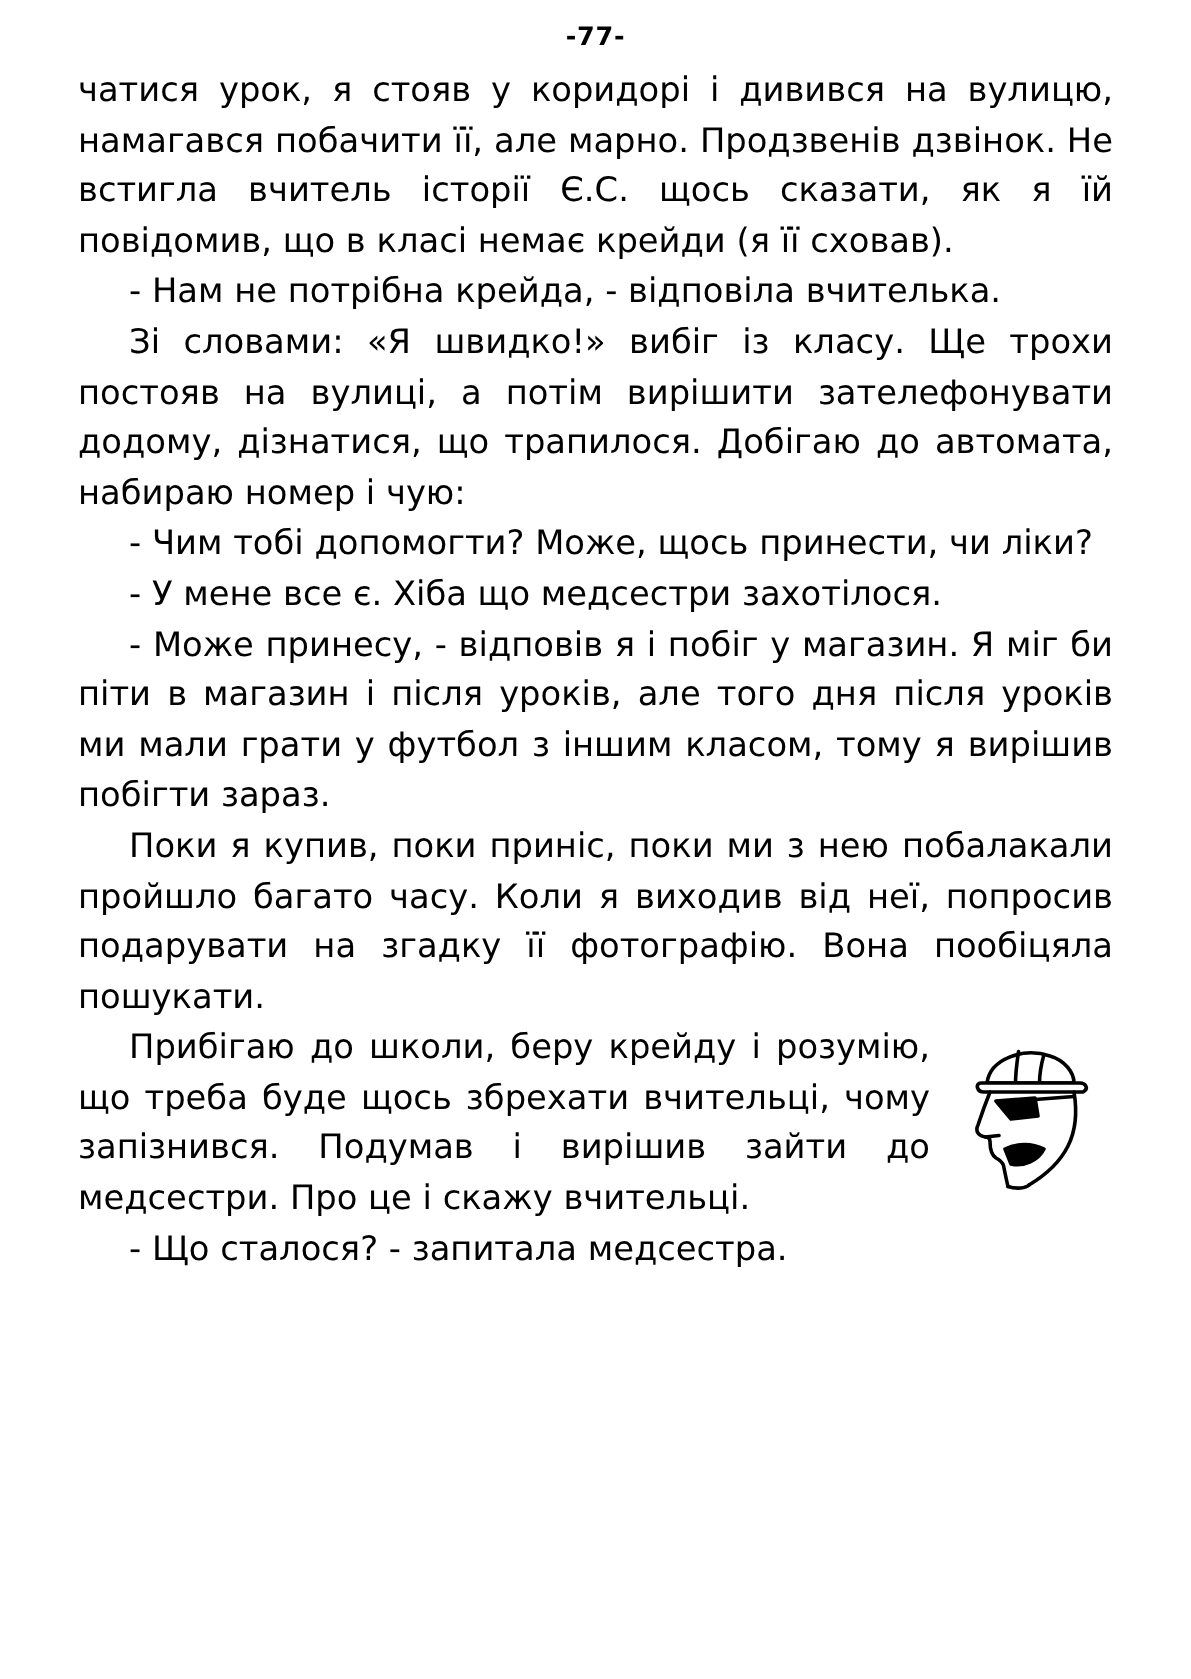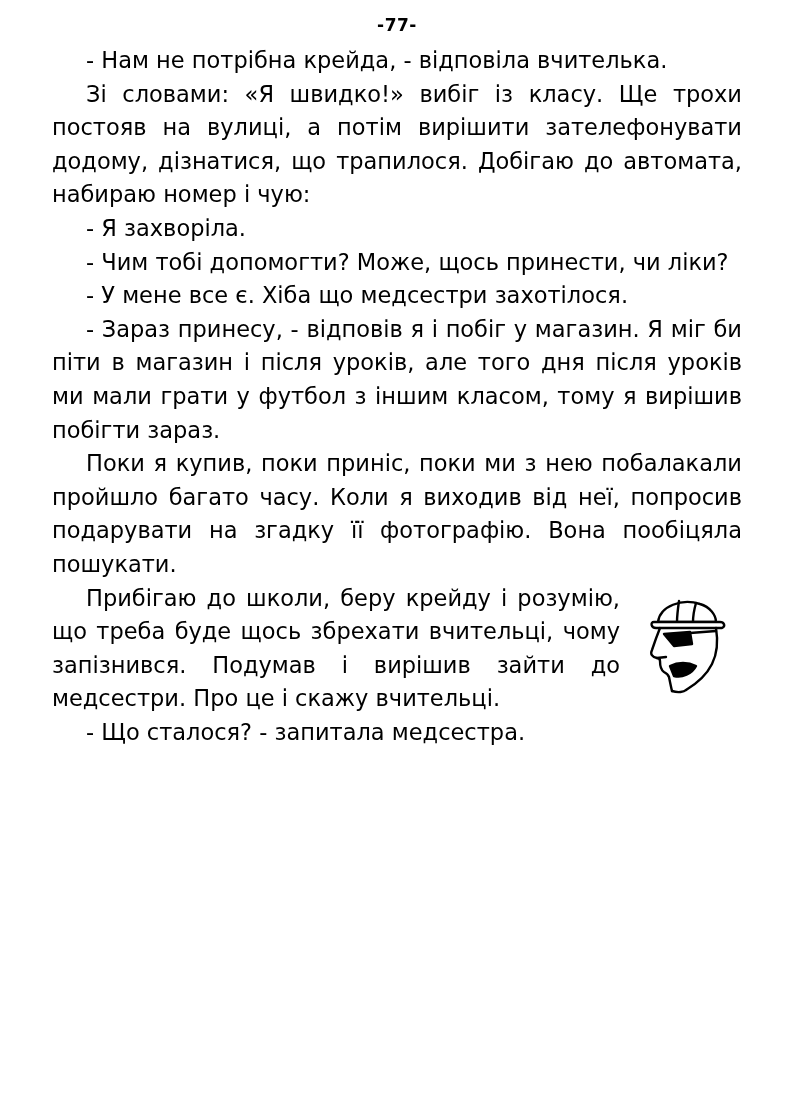--- a/index.html
+++ b/index.html
@@ -62,26 +62,26 @@
 </style>
 </head>
 <body>
 
 <div class="page">
 
   <div class="page-number">-77-</div>
 
   <div class="body-text">
 
+    <p>чатися урок, я стояв у коридорі і дивився на ву­лицю, намагався побачити її, але марно. Продзве­нів дзвінок. Не встигла вчитель історії Є.С. щось сказати, як я їй повідомив, що в класі немає крейди (я її сховав).</p>
     <p class="indent">- Нам не потрібна крейда, - відповіла вчителька.</p>
     <p class="indent">Зі словами: «Я швидко!» вибіг із класу. Ще трохи постояв на вулиці, а потім вирішити зателе­фонувати додому, дізнатися, що трапилося. Добі­гаю до автомата, набираю номер і чую:</p>
-    <p class="indent">- Я захворіла.</p>
     <p class="indent">- Чим тобі допомогти? Може, щось принести, чи ліки?</p>
     <p class="indent">- У мене все є. Хіба що медсестри захотілося.</p>
-    <p class="indent">- Зараз принесу, - відповів я і побіг у магазин. Я міг би піти в магазин і після уроків, але того дня після уроків ми мали грати у футбол з іншим кла­сом, тому я вирішив побігти зараз.</p>
+    <p class="indent">- Може принесу, - відповів я і побіг у магазин. Я міг би піти в магазин і після уроків, але того дня після уроків ми мали грати у футбол з іншим кла­сом, тому я вирішив побігти зараз.</p>
     <p class="indent">Поки я купив, поки приніс, поки ми з нею поба­лакали пройшло багато часу. Коли я виходив від неї, попросив подарувати на згадку її фотографію. Вона пообіцяла пошукати.</p>
 
     <div class="illustration">
       <svg viewBox="0 0 112 112" xmlns="http://www.w3.org/2000/svg">
         <g fill="none" stroke="#000000" stroke-width="2.4" stroke-linejoin="round" stroke-linecap="round">
 
           <path d="M28 34 C30 18, 52 10, 70 16 C80 19, 86 27, 86 34 L28 34 Z"></path>
 
           <path d="M49 13 C48 20, 47 27, 47 34"></path>
           <path d="M66 15 C64 22, 63 28, 63 34"></path>

